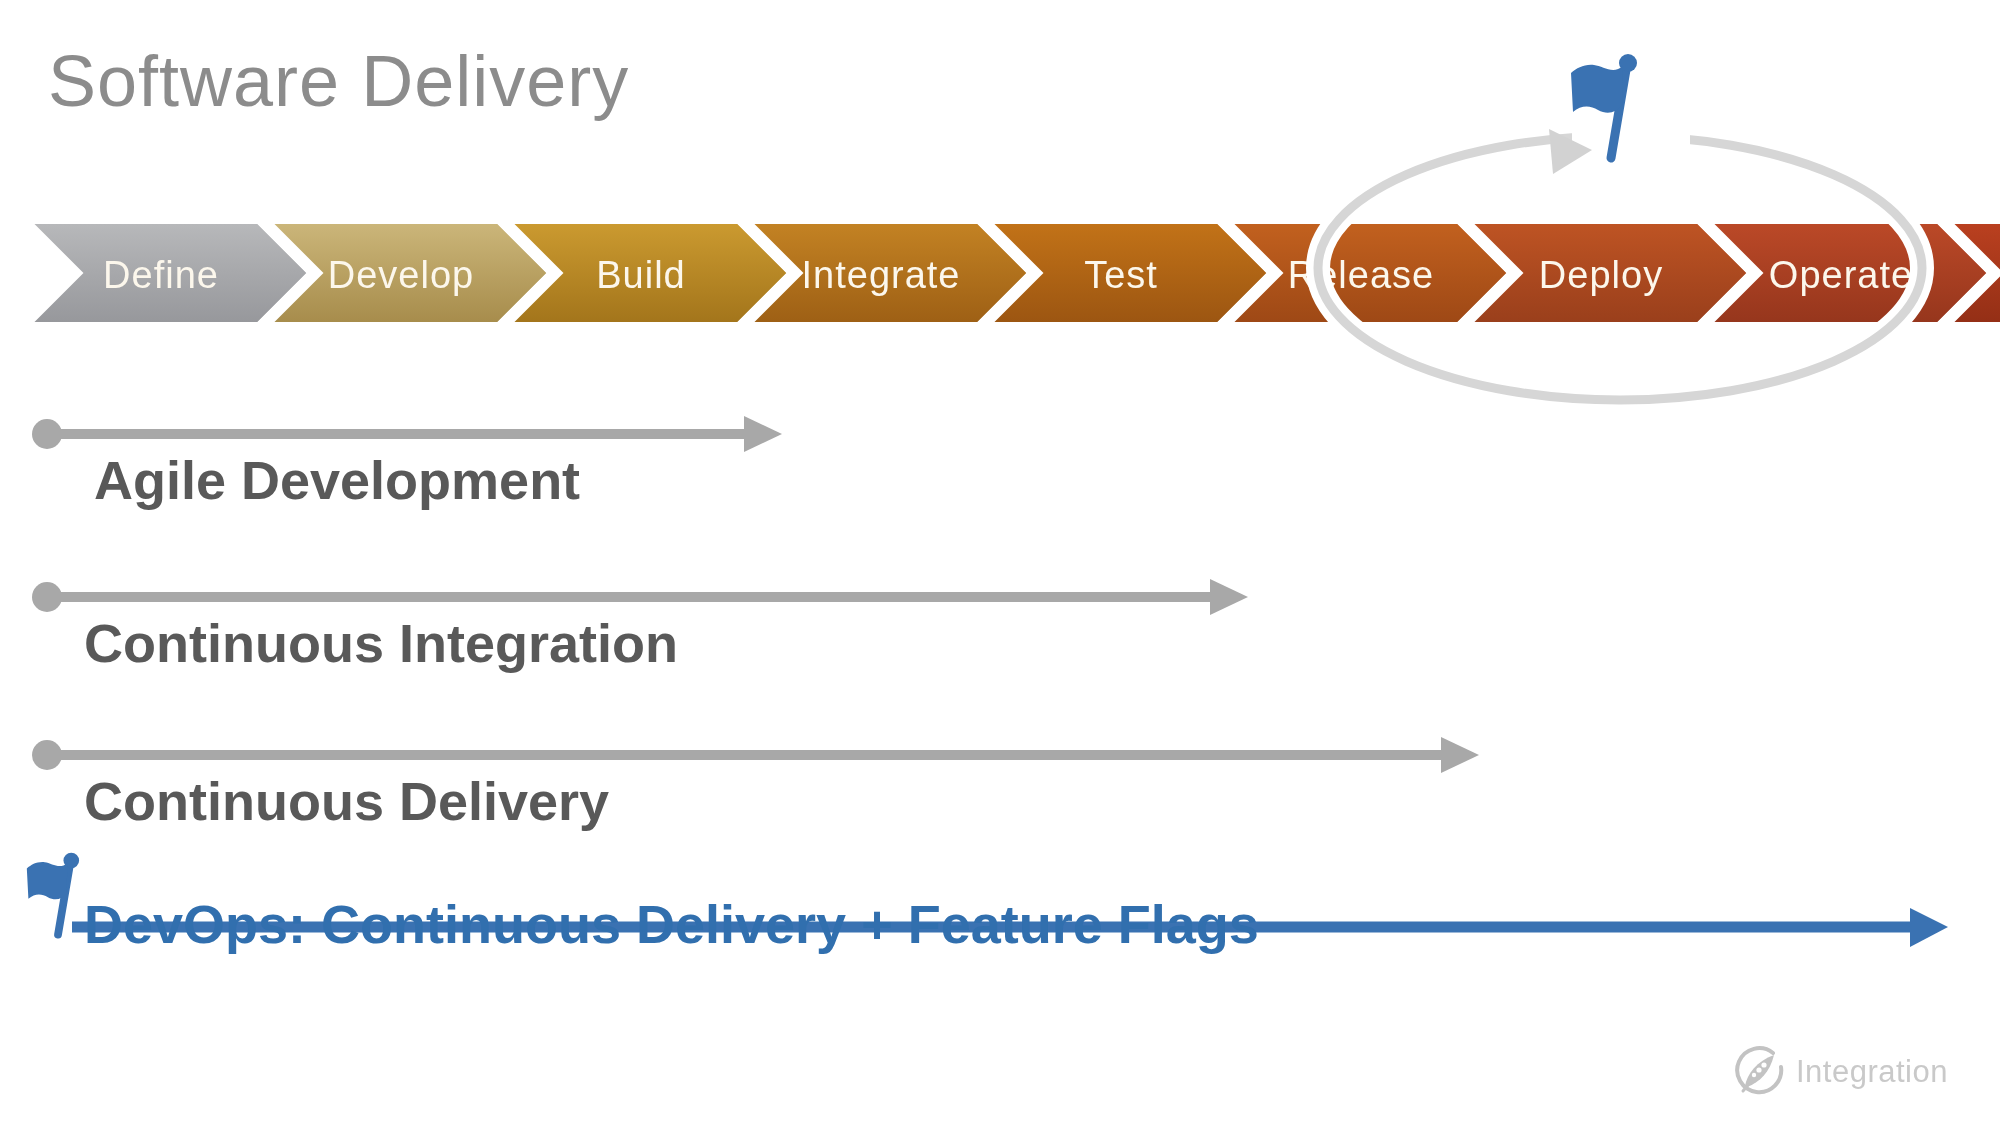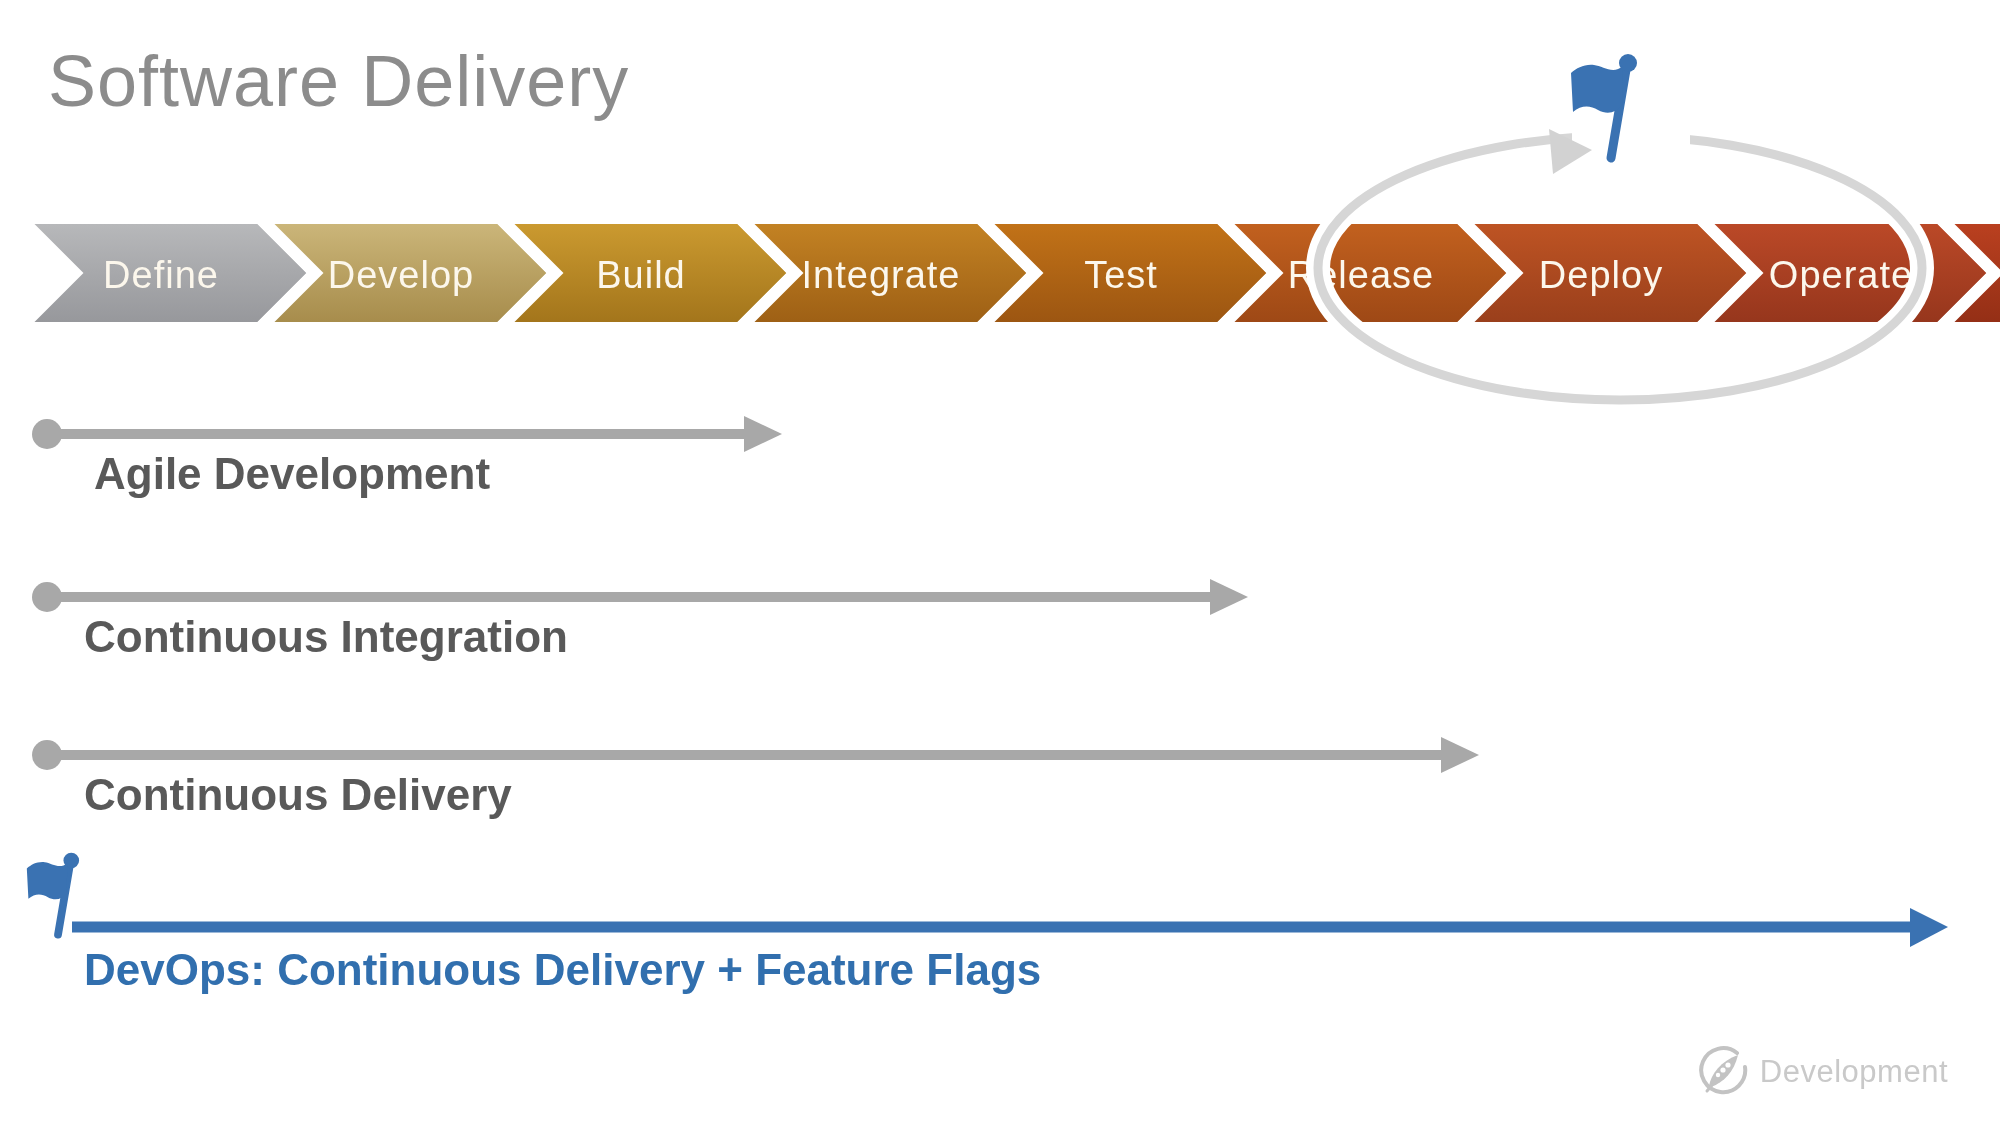--- a/index.html
+++ b/index.html
@@ -3,21 +3,21 @@
 <meta charset="utf-8">
 <style>
   html,body{margin:0;padding:0;background:#ffffff;}
   .slide{position:relative;width:2000px;height:1125px;background:#ffffff;overflow:hidden;
          font-family:"Liberation Sans",sans-serif;}
   .title{position:absolute;left:48px;top:40px;font-size:72px;font-weight:400;
          color:#8c8c8c;letter-spacing:1px;}
   .gfx{position:absolute;left:0;top:0;width:2000px;height:1125px;}
   .chev-label{font-family:"Liberation Sans",sans-serif;font-size:38px;letter-spacing:1px;
               fill:#fcf7ec;text-anchor:middle;}
-  .row-label{position:absolute;font-size:44px;font-weight:bold;color:#595959;white-space:nowrap;}
+  .row-label{position:absolute;font-size:54px;font-weight:bold;color:#595959;white-space:nowrap;}
   .row-label.blue{color:#316fae;}
   .footer-logo{position:absolute;right:52px;bottom:26px;display:flex;align-items:center;gap:10px;}
   .footer-logo .word{font-size:31px;color:#c9c9c9;letter-spacing:0.5px;font-weight:400;}
 </style>
 </head>
 <body>
 
 <div class="slide">
 
   <div class="title">Software Delivery</div>
@@ -123,27 +123,27 @@
     <g transform="translate(12,852) scale(0.78)" fill="#3a72b2">
       <line x1="75" y1="12" x2="59" y2="106" stroke="#3a72b2" stroke-width="10" stroke-linecap="round"></line>
       <circle cx="76" cy="11" r="10"></circle>
       <path d="M71,14 C61,23 51,14 42,13 C32,12 25,16 19,21 L21,60 C29,53 38,53 46,58 C55,63 64,61 70,53 Z"></path>
     </g>
   </svg>
 
   <div class="row-label" style="left:94px;top:449px;">Agile Development</div>
   <div class="row-label" style="left:84px;top:770px;">Continuous Delivery</div>
   <div class="row-label" style="left:84px;top:612px;">Continuous Integration</div>
-  <div class="row-label blue" style="left:84px;top:945px;">DevOps: Continuous Delivery + Feature Flags</div>
+  <div class="row-label blue" style="left:84px;top:893px;">DevOps: Continuous Delivery + Feature Flags</div>
 
   <div class="footer-logo">
     <svg width="54" height="54" viewBox="0 0 54 54" xmlns="http://www.w3.org/2000/svg">
       <path d="M41 8 A22 22 0 1 0 49 22" fill="none" stroke="#c3c3c3" stroke-width="4" stroke-linecap="round"></path>
       <path d="M13 41 C15 29 25 16 42 10 C38 27 28 37 15 42 Z" fill="#c3c3c3"></path>
       <circle cx="32" cy="20" r="2.6" fill="#ffffff"></circle>
       <circle cx="27" cy="25" r="2.6" fill="#ffffff"></circle>
       <circle cx="22" cy="30" r="2.2" fill="#ffffff"></circle>
       <line x1="11" y1="46" x2="16" y2="40" stroke="#c3c3c3" stroke-width="3" stroke-linecap="round"></line>
     </svg>
-    <span class="word">Development</span>
+    <span class="word">Integration</span>
   </div>
 
 </div>
 
 </body></html>

